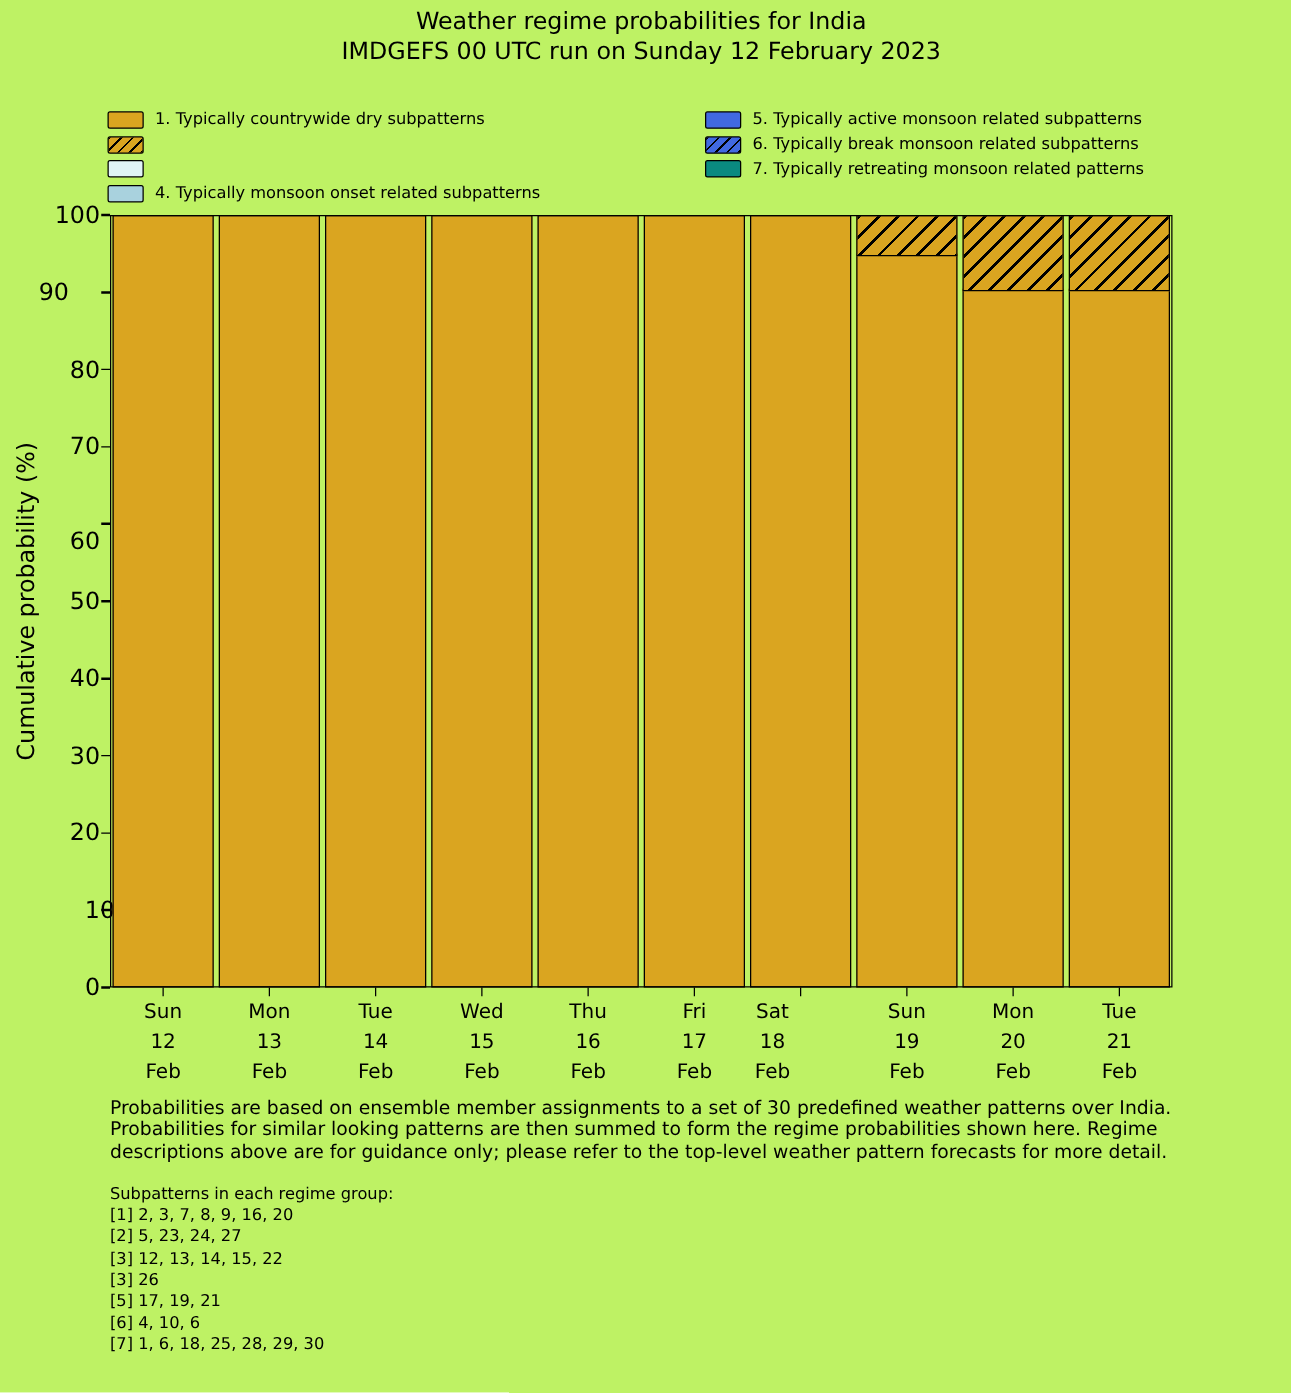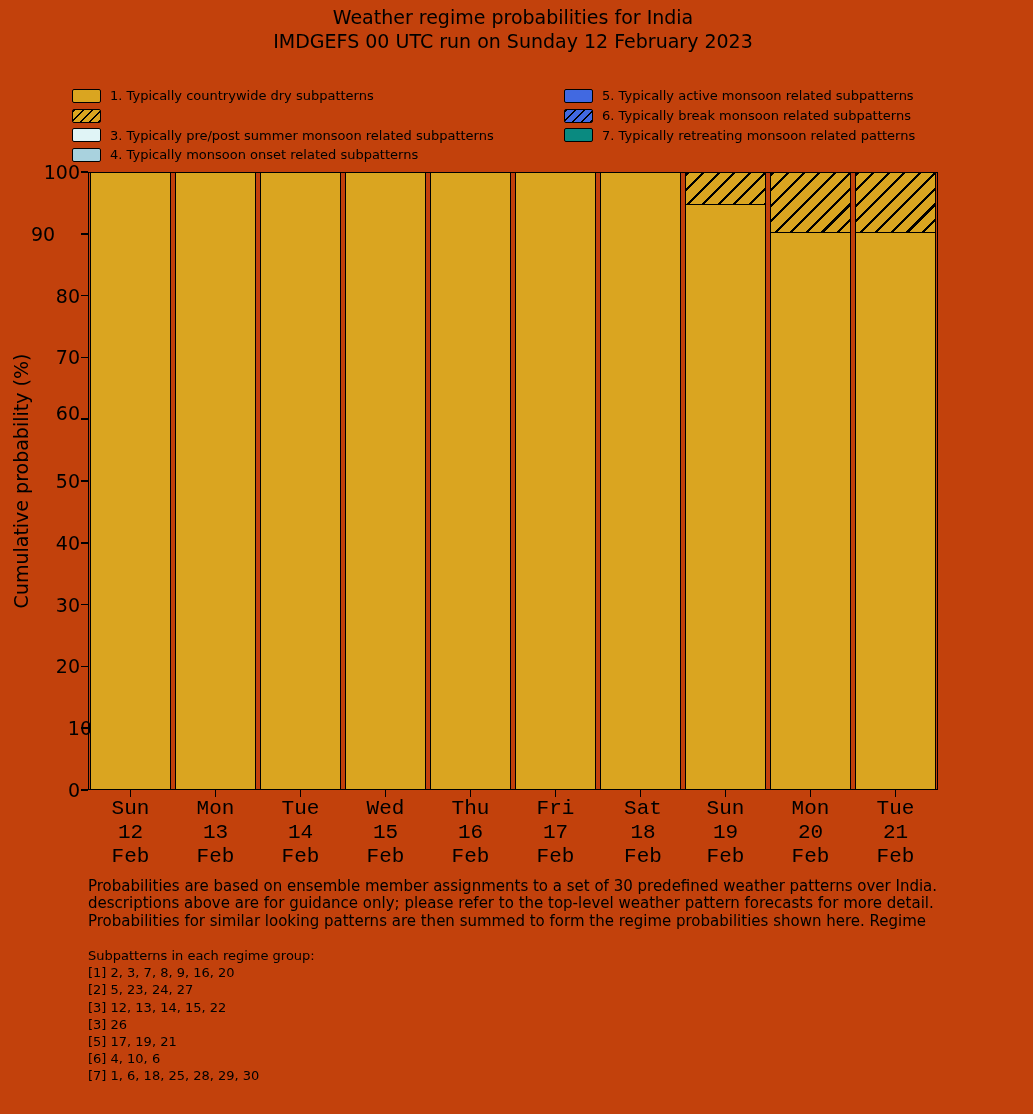--- a/index.html
+++ b/index.html
@@ -1,33 +1,33 @@
 <!DOCTYPE html>
 <html><head>
 <meta charset="utf-8">
 <style>
   html,body{margin:0;padding:0;background:#fff;}
-  .canvas{position:relative;width:1033px;height:1114px;background:#c2410c;
+  .canvas{position:relative;width:1033px;height:1114px;background:#bef264;
           font-family:"DejaVu Sans","Liberation Sans",sans-serif;color:#000;overflow:hidden;}
   .title{position:absolute;left:88px;top:6px;width:850px;text-align:center;font-size:19px;}
   .subtitle{position:absolute;left:88px;top:30px;width:850px;text-align:center;font-size:19px;}
   .legend-col{position:absolute;top:86px;}
-  .legend-left{left:72px;text-align:center;}
+  .legend-left{left:86px;text-align:center;}
   .legend-right{left:564px;}
   .legend-row{display:flex;align-items:center;height:19.7px;}
   .swatch{width:27px;height:12px;border:1.5px solid #000;border-radius:2px;margin-right:9px;flex:0 0 auto;box-sizing:content-box;}
   .legend-label{font-size:13px;white-space:nowrap;}
   .plot{position:absolute;left:88px;top:172px;width:850px;height:618px;}
   .plot-border{position:absolute;top:0;left:0;right:0;bottom:0;border:1.8px solid #000;pointer-events:none;}
   .bar-seg{position:absolute;box-sizing:border-box;border:1.8px solid #000;}
   .hatch{background-image:repeating-linear-gradient(135deg,#000 0,#000 2.2px,rgba(0,0,0,0) 2.2px,rgba(0,0,0,0) 11px);}
   .swatch.hatch{background-image:repeating-linear-gradient(135deg,#000 0,#000 1.5px,rgba(0,0,0,0) 1.5px,rgba(0,0,0,0) 6.5px);}
   .ytick-label{position:absolute;width:74px;text-align:right;font-size:19px;line-height:22px;}
   .tickmark{position:absolute;background:#000;}
-  .xlabel{position:absolute;width:86px;text-align:center;font-size:21px;line-height:24px;font-family:Liberation Mono, monospace;}
+  .xlabel{position:absolute;width:86px;text-align:center;font-size:16px;line-height:24px;}
   .ylabel{position:absolute;left:21px;top:481px;transform:translate(-50%,-50%) rotate(-90deg);font-size:19px;white-space:nowrap;}
   .footer-note{position:absolute;left:88px;top:878px;font-size:15px;line-height:17.4px;}
   .subpatterns{position:absolute;left:88px;top:947px;font-size:13px;line-height:17.2px;}
 </style>
 </head>
 <body>
 
 <div class="canvas">
   <div class="title">Weather regime probabilities for India</div>
   <div class="subtitle">IMDGEFS 00 UTC run on Sunday 12 February 2023</div>
@@ -35,21 +35,20 @@
   <div class="legend-col legend-left">
       <div class="legend-row">
         <div class="swatch" style="background-color: rgb(218, 165, 32);"></div>
         <div class="legend-label">1. Typically countrywide dry subpatterns</div>
       </div>
       <div class="legend-row">
         <div class="swatch hatch" style="background-color: rgb(218, 165, 32);"></div>
       </div>
       <div class="legend-row">
         <div class="swatch" style="background-color: rgb(224, 244, 246);"></div>
-        <div class="legend-label">3. Typically pre/post summer monsoon related subpatterns</div>
       </div>
       <div class="legend-row">
         <div class="swatch" style="background-color: rgb(169, 210, 222);"></div>
         <div class="legend-label">4. Typically monsoon onset related subpatterns</div>
       </div>
     </div>
   <div class="legend-col legend-right">
       <div class="legend-row">
         <div class="swatch" style="background-color: rgb(65, 105, 225);"></div>
         <div class="legend-label">5. Typically active monsoon related subpatterns</div>
@@ -71,21 +70,21 @@
       <div class="ytick-label" style="left: 18px; top: 717.2px;">10</div>
       <div class="tickmark" style="left: 81px; top: 727.3px; width: 7px; height: 1.8px;"></div>
       <div class="ytick-label" style="left: 6px; top: 655.4px;">20</div>
       <div class="tickmark" style="left: 81px; top: 665.5px; width: 7px; height: 1.8px;"></div>
       <div class="ytick-label" style="left: 6px; top: 593.6px;">30</div>
       <div class="tickmark" style="left: 81px; top: 603.7px; width: 7px; height: 1.8px;"></div>
       <div class="ytick-label" style="left: 6px; top: 531.8px;">40</div>
       <div class="tickmark" style="left: 81px; top: 541.9px; width: 7px; height: 1.8px;"></div>
       <div class="ytick-label" style="left: 6px; top: 470px;">50</div>
       <div class="tickmark" style="left: 81px; top: 480.1px; width: 7px; height: 1.8px;"></div>
-      <div class="ytick-label" style="left: 6px; top: 402px;">60</div>
+      <div class="ytick-label" style="left: 6px; top: 422px;">60</div>
       <div class="tickmark" style="left: 81px; top: 418.3px; width: 7px; height: 1.8px;"></div>
       <div class="ytick-label" style="left: 6px; top: 346.4px; text-align: right;">70</div>
       <div class="tickmark" style="left: 81px; top: 356.5px; width: 7px; height: 1.8px;"></div>
       <div class="ytick-label" style="left: 6px; top: 284.6px;">80</div>
       <div class="tickmark" style="left: 81px; top: 294.7px; width: 7px; height: 1.8px;"></div>
       <div class="ytick-label" style="left: 6px; top: 222.8px; text-align: center;">90</div>
       <div class="tickmark" style="left: 81px; top: 232.9px; width: 7px; height: 1.8px;"></div>
       <div class="ytick-label" style="left: 6px; top: 161px;">100</div>
       <div class="tickmark" style="left: 81px; top: 171.1px; width: 7px; height: 1.8px;"></div>
     </div>
@@ -140,21 +139,21 @@
         <div>16</div>
         <div>Feb</div>
       </div>
       <div class="tickmark" style="left: 554.6px; top: 790px; width: 1.8px; height: 7px;"></div>
       <div class="xlabel" style="left: 512.5px; top: 797px;">
         <div>Fri</div>
         <div>17</div>
         <div>Feb</div>
       </div>
       <div class="tickmark" style="left: 639.6px; top: 790px; width: 1.8px; height: 7px;"></div>
-      <div class="xlabel" style="left: 600px; top: 797px;">
+      <div class="xlabel" style="left: 575px; top: 797px;">
         <div>Sat</div>
         <div>18</div>
         <div>Feb</div>
       </div>
       <div class="tickmark" style="left: 724.6px; top: 790px; width: 1.8px; height: 7px;"></div>
       <div class="xlabel" style="left: 682.5px; top: 797px;">
         <div>Sun</div>
         <div>19</div>
         <div>Feb</div>
       </div>
@@ -167,22 +166,22 @@
       <div class="tickmark" style="left: 894.6px; top: 790px; width: 1.8px; height: 7px;"></div>
       <div class="xlabel" style="left: 852.5px; top: 797px;">
         <div>Tue</div>
         <div>21</div>
         <div>Feb</div>
       </div>
     </div>
 
   <div class="footer-note" id="footer-note">
       <div>Probabilities are based on ensemble member assignments to a set of 30 predefined weather patterns over India.</div>
+      <div>Probabilities for similar looking patterns are then summed to form the regime probabilities shown here. Regime</div>
       <div>descriptions above are for guidance only; please refer to the top-level weather pattern forecasts for more detail.</div>
-      <div>Probabilities for similar looking patterns are then summed to form the regime probabilities shown here. Regime</div>
     </div>
 
   <div class="subpatterns">
     <div>Subpatterns in each regime group:</div>
     <div id="subpattern-lines">
         <div>[1] 2, 3, 7, 8, 9, 16, 20</div>
         <div>[2] 5, 23, 24, 27</div>
         <div>[3] 12, 13, 14, 15, 22</div>
         <div>[3] 26</div>
         <div>[5] 17, 19, 21</div>

